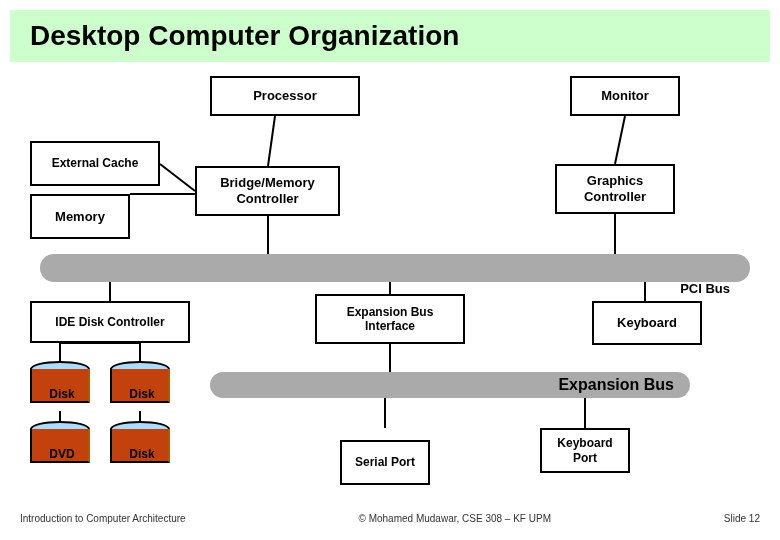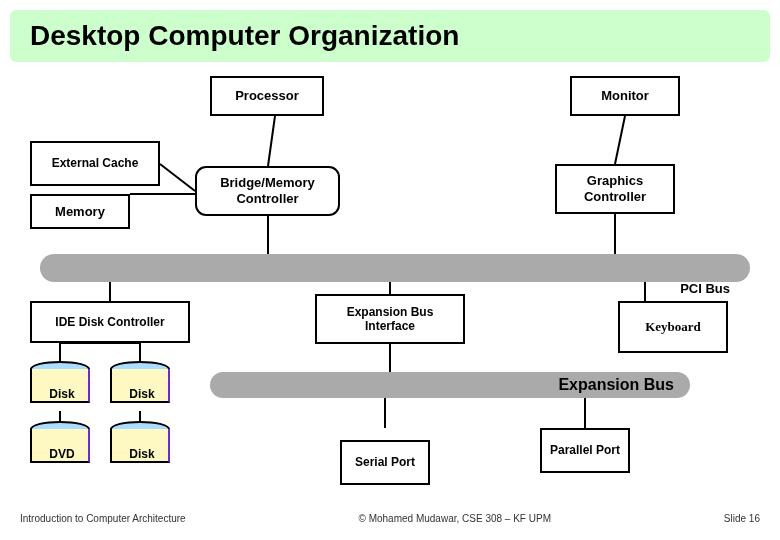--- a/index.html
+++ b/index.html
@@ -12,21 +12,21 @@
     }
     .slide {
       width: 780px;
       height: 540px;
       background: #fff;
       padding: 10px;
       position: relative;
     }
     .title-bar {
       background: #ccffcc;
-      border-radius: 6px;
+      border-radius: 1px;
       padding: 10px 20px;
       margin-bottom: 14px;
     }
     .title-text {
       font-size: 28px;
       font-weight: bold;
       color: #000;
     }
     .diagram-area {
       position: relative;
@@ -43,38 +43,38 @@
       font-size: 13px;
       font-weight: bold;
       display: flex;
       align-items: center;
       justify-content: center;
       padding: 4px;
       line-height: 1.2;
     }
     .box-processor {
       left: 200px; top: 0;
-      width: 114px; height: 40px;
+      width: 150px; height: 40px;
     }
     .box-monitor {
       left: 560px; top: 0;
       width: 110px; height: 40px;
     }
     .box-external-cache {
       left: 20px; top: 65px;
       width: 130px; height: 45px;
       font-size: 12px;
     }
     .box-memory {
       left: 20px; top: 118px;
-      width: 100px; height: 35px;
+      width: 100px; height: 45px;
     }
     .box-bridge {
       left: 185px; top: 90px;
-      width: 145px; height: 50px; border-radius: 11px;
+      width: 145px; height: 50px;
     }
     .box-graphics {
       left: 545px; top: 88px;
       width: 120px; height: 50px;
     }
     
     .pci-bus {
       position: absolute;
       left: 30px; top: 178px;
       width: 710px; height: 28px;
@@ -98,22 +98,22 @@
       font-size: 12px;
     }
     
     .box-exp-bus-if {
       left: 305px; top: 218px;
       width: 150px; height: 50px;
       font-size: 12px;
     }
     
     .box-keyboard {
-      left: 608px; top: 225px;
-      width: 110px; height: 52px; font-family: Liberation Serif, serif;
+      left: 582px; top: 225px;
+      width: 110px; height: 44px;
     }
     
     .exp-bus {
       position: absolute;
       left: 200px; top: 296px;
       width: 480px; height: 26px;
       background: #aaa;
       border-radius: 13px;
       display: flex;
       align-items: center;
@@ -136,23 +136,23 @@
       top: 0; left: 0;
       width: 60px; height: 16px;
       border-radius: 50%;
       background: #aaddff;
       border: 2px solid #000;
     }
     .cyl-body {
       position: absolute;
       top: 8px; left: 0;
       width: 60px; height: 34px;
-      background: #fef9c3;
+      background: #c2410c;
       border-left: 2px solid #000;
-      border-right: 2px solid #6d28d9;
+      border-right: 2px solid #a16207;
       border-bottom: 2px solid #000;
     }
     .cyl-label {
       position: absolute;
       width: 60px;
       text-align: center;
       font-size: 12px;
       font-weight: bold;
       top: 18px;
       left: 0;
@@ -312,23 +312,23 @@
       <div class="cyl-body">
         <span class="cyl-label">Disk</span>
       </div>
     </div>
 
     <div class="box box-serial">
       <span>Serial Port</span>
     </div>
 
     <div class="box box-parallel">
-      <span>Parallel Port</span>
+      <span>Keyboard Port</span>
     </div>
 
     <div class="footer">
       <span>Introduction to Computer Architecture</span>
       <span>© Mohamed Mudawar, CSE 308 – KF UPM</span>
-      <span>Slide 16</span>
+      <span>Slide 12</span>
     </div>
 
   </div>
 </div>
 
 </body></html>

